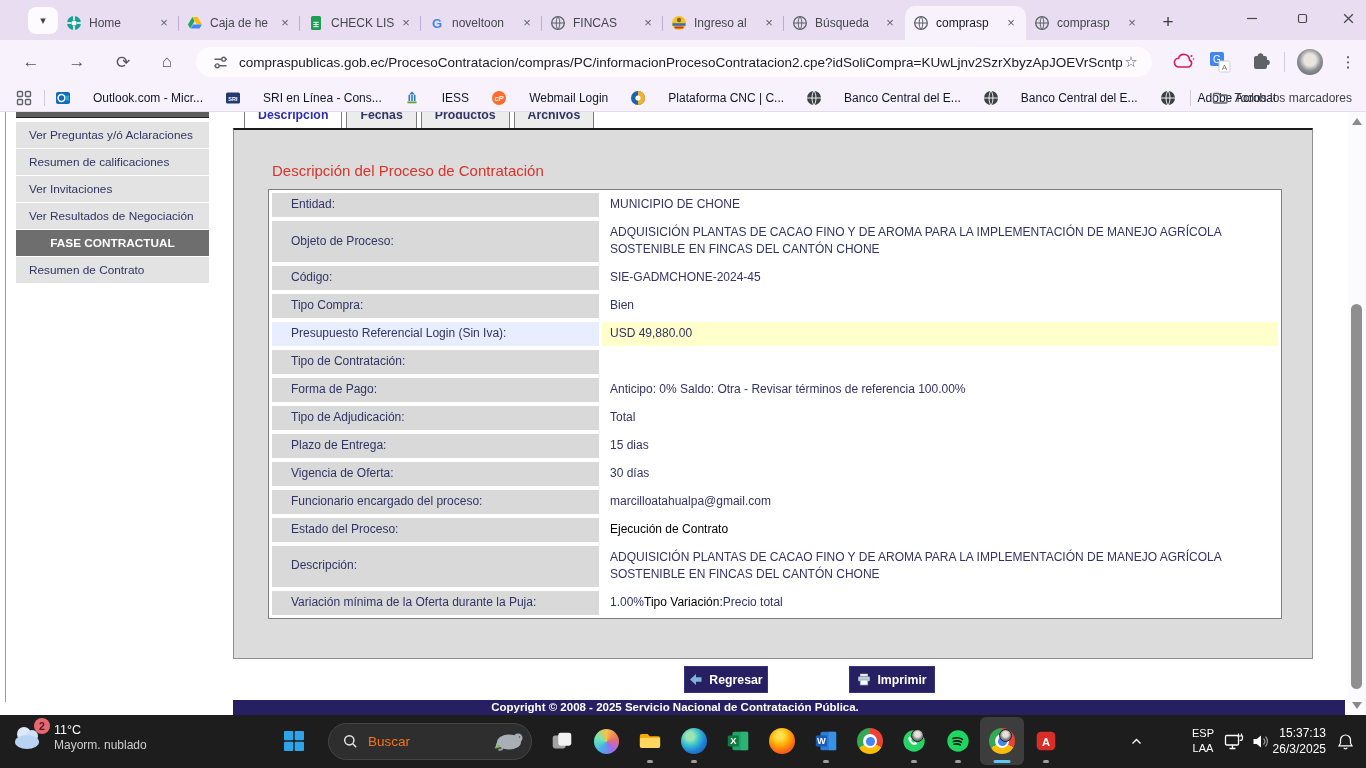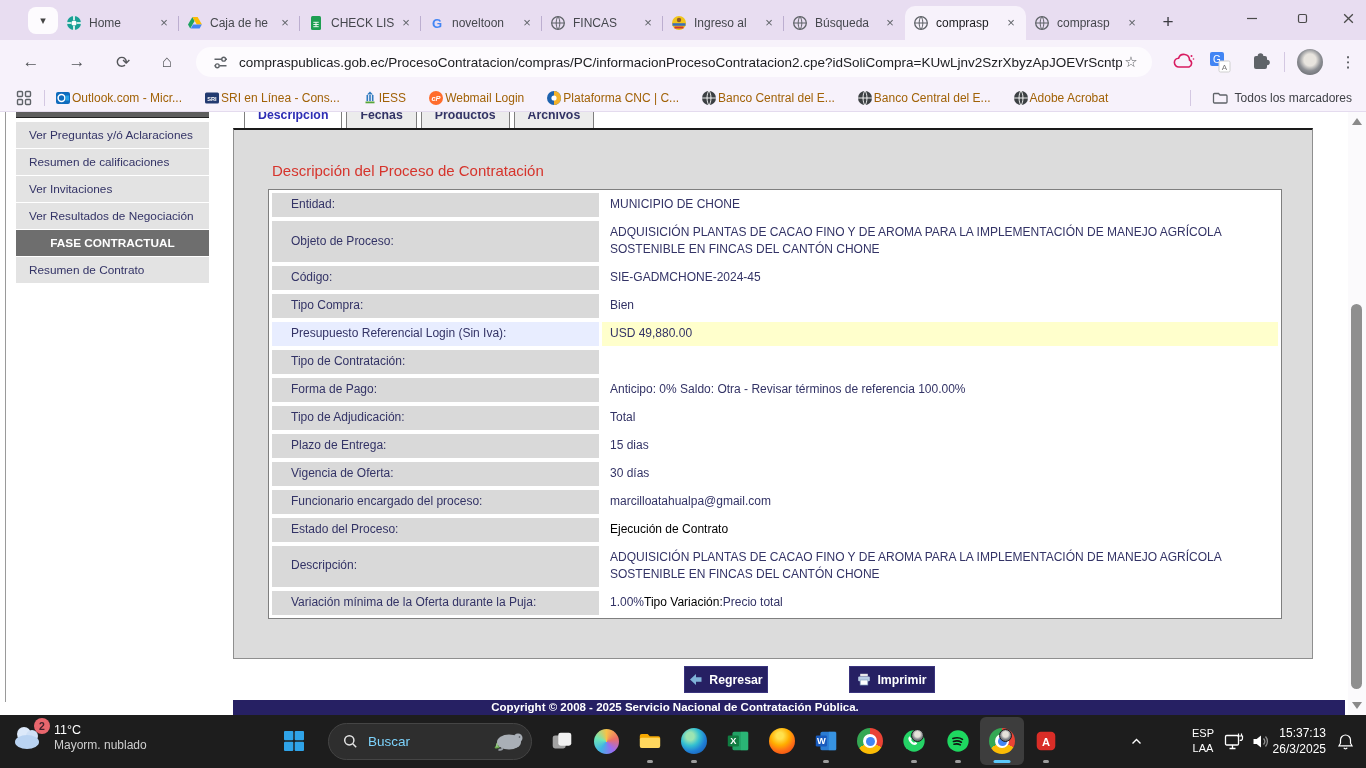--- a/index.html
+++ b/index.html
@@ -37,22 +37,22 @@
   .tb-sep{position:absolute;left:1284px;top:12px;width:1px;height:20px;background:#d4c8e2}
   .avatar{position:absolute;left:1297px;top:9px;width:26px;height:26px;border-radius:50%;
     background:radial-gradient(circle at 50% 42%,#e8e4de 0 30%,#8d8f94 55%,#55575c 100%)}
   .dots{position:absolute;left:1340px;top:9px;width:16px;height:26px;color:#3c4043;font-size:15px;
     display:flex;align-items:center;justify-content:center}
 
   .bookbar{position:absolute;top:84px;left:0;width:1366px;height:28px;background:#f7f2fb;
     border-bottom:1px solid #e4dbee;display:flex;align-items:center}
   .appsgrid{width:16px;height:16px;margin:0 12px 0 16px}
   .bb-sep{width:1px;height:16px;background:#d4c8e2;margin-right:10px}
-  .bmk{display:flex;align-items:center;margin-right:22px;font-size:12px;color:#a16207;white-space:nowrap}
-  .bmk .bico{width:16px;height:16px;margin-right:1px}
+  .bmk{display:flex;align-items:center;margin-right:22px;font-size:12px;color:#0f172a;white-space:nowrap}
+  .bmk .bico{width:16px;height:16px;margin-right:22px}
   .bmk .bico svg{width:16px;height:16px;display:block}
   .bmk-all{position:absolute;right:14px;display:flex;align-items:center;font-size:12px;color:#3f4146}
   .bmk-all svg{width:16px;height:16px;margin-right:7px}
   .bb-sep2{position:absolute;right:175px;width:1px;height:16px;background:#d4c8e2}
 
   
   .viewport{position:absolute;top:112px;left:0;width:1366px;height:603px;background:#fff;overflow:hidden}
   .page-edge{position:absolute;left:5px;top:0;width:1px;height:590px;background:#9a9a9a}
 
   .sidebar{position:absolute;left:16px;top:0;width:193px}
@@ -107,21 +107,21 @@
   .wtemp{color:#fff;font-size:12.5px;line-height:16px}
   .wcond{color:#cfcfcf;font-size:12px;line-height:15px}
   .tb-btn{position:absolute;top:2px;width:44px;height:48px;display:flex;align-items:center;
     justify-content:center;border-radius:6px}
   .tb-btn.active{background:#3d3d3d}
   .run-dot{position:absolute;bottom:2px;left:50%;transform:translateX(-50%);width:6px;height:3px;
     border-radius:2px;background:#9d9d9d}
   .run-dot.wide{width:17px;background:#5ac8fa}
   .searchpill{position:absolute;left:328px;top:8px;width:204px;height:37px;border-radius:19px;
     background:#2e2e2e;border:1px solid #454545;display:flex;align-items:center;padding:0 6px 0 14px}
-  .searchpill .stext{flex:1;color:#7dd3fc;font-size:13.5px;margin-left:10px}
+  .searchpill .stext{flex:1;color:#f97316;font-size:13.5px;margin-left:10px}
   .tray{position:absolute;right:0;top:0;height:53px}
   .tray-chev{position:absolute;left:-230px}
   .lang{position:absolute;right:152px;top:11px;color:#fff;font-size:11px;line-height:15px;text-align:center}
   .tray-ico{position:absolute;top:17px}
   .clock{position:absolute;right:40px;top:10px;color:#fff;font-size:12px;line-height:16px;text-align:right}
   .chrome-ball{position:relative;width:26px;height:26px;border-radius:50%;
     background:conic-gradient(#ea4335 0 33%,#fbbc05 33% 66%,#34a853 66% 100%)}
   .chrome-ball i{position:absolute;left:50%;top:50%;transform:translate(-50%,-50%);
     width:14px;height:14px;border-radius:50%;background:#fff}
   .chrome-ball i:after{content:"";position:absolute;left:2.5px;top:2.5px;width:9px;height:9px;

